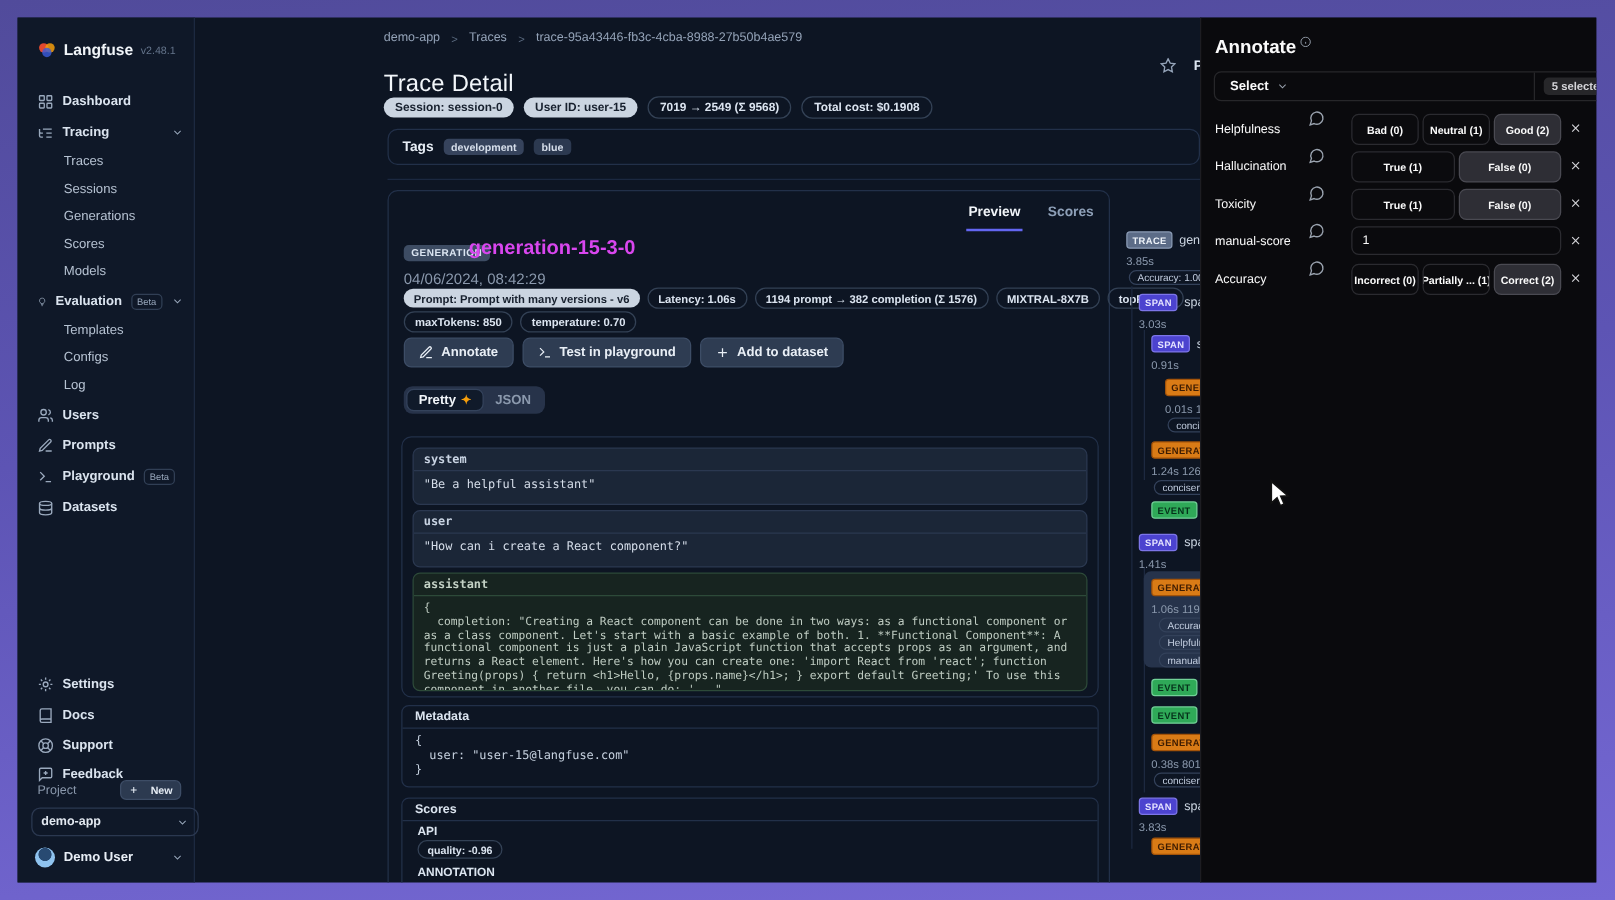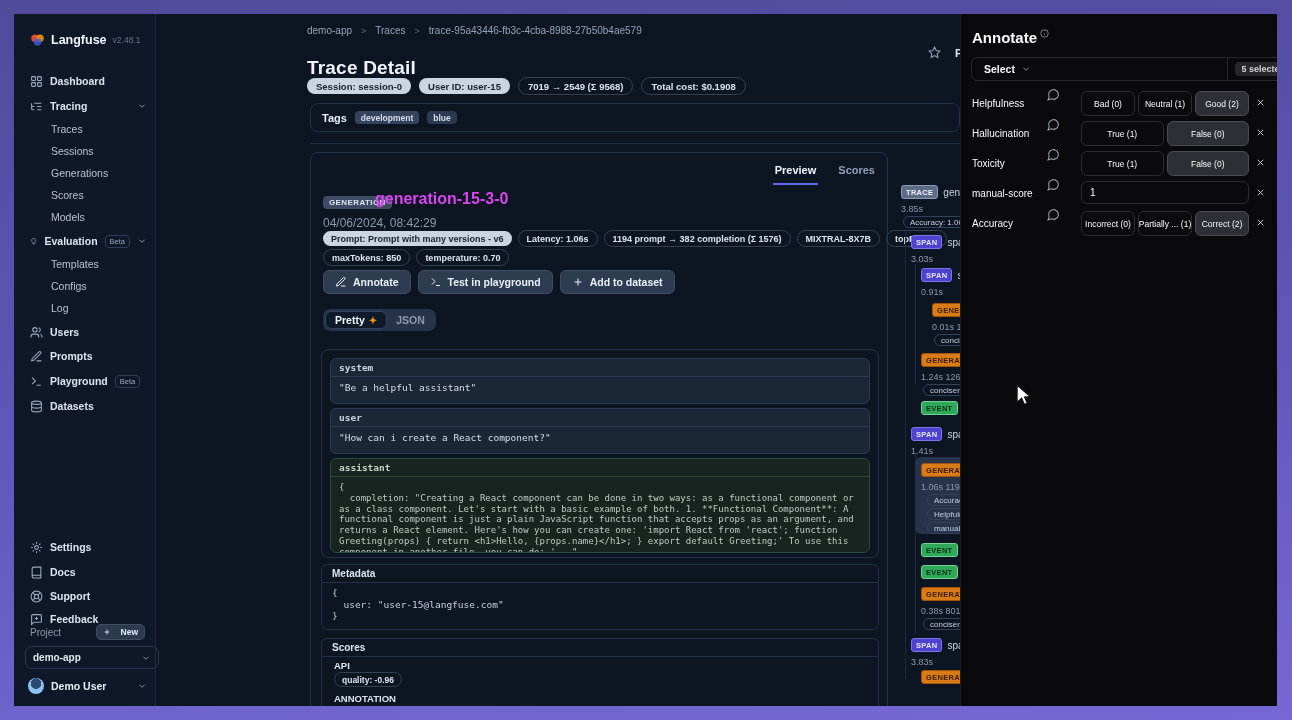--- a/index.html
+++ b/index.html
@@ -20,21 +20,21 @@
   .chev{margin-left:auto;display:flex}
   .proj-label{position:absolute;left:16px;font-size:10px;color:#8b99ad}
   .new-btn{position:absolute;right:10px;height:16px;display:inline-flex;align-items:center;gap:10px;background:#2c3a50;border:1px solid #3d4d66;border-radius:5px;color:#e6edf5;font-size:8.5px;font-weight:600;padding:0 6px;cursor:pointer}
   .proj-select{position:absolute;left:11px;width:118px;height:21px;border:1px solid #2b3850;border-radius:7px;display:flex;align-items:center;padding:0 7px;color:#e2e8f0;font-size:10px;font-weight:700;cursor:pointer}
   .user-row{position:absolute;left:14px;right:8px;display:flex;align-items:center;gap:7px;cursor:pointer}
   .avatar{width:16px;height:16px;border-radius:50%;background:radial-gradient(circle at 50% 35%,#284a72 0 38%,#8fc3ef 42%)}
   .user-name{font-size:10.5px;font-weight:700;color:#e8eef6}
   
   .crumb{position:absolute;left:293px;top:11px;display:flex;gap:9px;font-size:10px;color:#94a3b8;align-items:center}
   .crumb .sep{color:#5b6b80;font-size:9px}
-  .page-title{position:absolute;left:293px;top:30px;font-size:19px;font-weight:700;color:#f2f6fa;letter-spacing:.2px}
+  .page-title{position:absolute;left:293px;top:30px;font-size:19px;font-weight:400;color:#f2f6fa;letter-spacing:.2px}
   .pillrow{position:absolute;display:flex;gap:8px;align-items:center}
   .pill{display:inline-flex;align-items:center;border-radius:999px;font-size:9.5px;font-weight:700;white-space:nowrap;height:16px;padding:0 9px}
   .pill.light{background:#cbd5e1;color:#17202e}
   .pill.outline{border:1px solid #334155;color:#dbe4f0}
   .tagsbox{position:absolute;left:296px;top:89px;width:650px;height:29px;border:1px solid #223049;border-radius:8px;display:flex;align-items:center;gap:8px;padding:0 11px;box-sizing:border-box}
   .tags-label{font-size:11px;font-weight:700;color:#e8eef6}
   .tag{background:#36435c;color:#d6deea;font-size:8.5px;font-weight:600;border-radius:4px;padding:1.5px 6px;cursor:pointer}
   .tag.dim{background:#2c3950}
   .hdiv{position:absolute;left:296px;width:650px;height:0;border-top:1px solid #1b2840}
   .star{position:absolute;left:914px;top:32px;cursor:pointer}
@@ -84,21 +84,21 @@
   
   .panel{position:absolute;left:946px;top:0;width:317px;height:692px;background:#0a0a0d;border-left:1px solid #1d1d22;z-index:5}
   .ptitle{position:absolute;left:11px;top:15px;font-size:15px;font-weight:700;color:#fafafa;display:flex;gap:3px}
   .selectbox{position:absolute;left:10px;top:43px;width:328px;height:24px;border:1px solid #27272a;border-radius:6px;display:flex;align-items:center;box-sizing:border-box;cursor:pointer}
   .selecttxt{font-size:10.5px;font-weight:600;color:#fafafa;padding-left:12px;display:flex;gap:6px;align-items:center}
   .selcount{margin-left:auto;display:flex;align-items:center;border-left:1px solid #27272a;align-self:stretch;padding:0 7px}
   .selcount span{background:#27272a;color:#d4d4d8;font-size:9px;font-weight:600;border-radius:4px;padding:2px 6px}
   .arow-label{position:absolute;left:11px;font-size:10px;color:#fafafa}
   .comment{position:absolute;left:86px;cursor:pointer}
   .opts{position:absolute;left:120px;width:168px;display:flex;gap:3px}
-  .opt{flex:1;height:23px;border:1px solid #2b2b30;background:#0b0b0e;border-radius:6px;color:#fafafa;font-size:8.5px;font-weight:400;display:flex;align-items:center;justify-content:center;white-space:nowrap;overflow:hidden;cursor:pointer}
+  .opt{flex:1;height:23px;border:1px solid #2b2b30;background:#0b0b0e;border-radius:6px;color:#fafafa;font-size:8.5px;font-weight:700;display:flex;align-items:center;justify-content:center;white-space:nowrap;overflow:hidden;cursor:pointer}
   .opt.sel{background:#2e2e35;border-color:#4a4a52}
   .ainput{position:absolute;left:120px;width:168px;height:23px;border:1px solid #2b2b30;background:transparent;border-radius:6px;color:#fafafa;font-size:10px;padding:0 8px;box-sizing:border-box;font-family:"Liberation Sans",sans-serif}
   .xbtn{position:absolute;left:294px;cursor:pointer}
   svg.ic{display:block}
 </style>
 </head>
 <body>
 
 <svg width="0" height="0" style="position:absolute">
   <defs>

